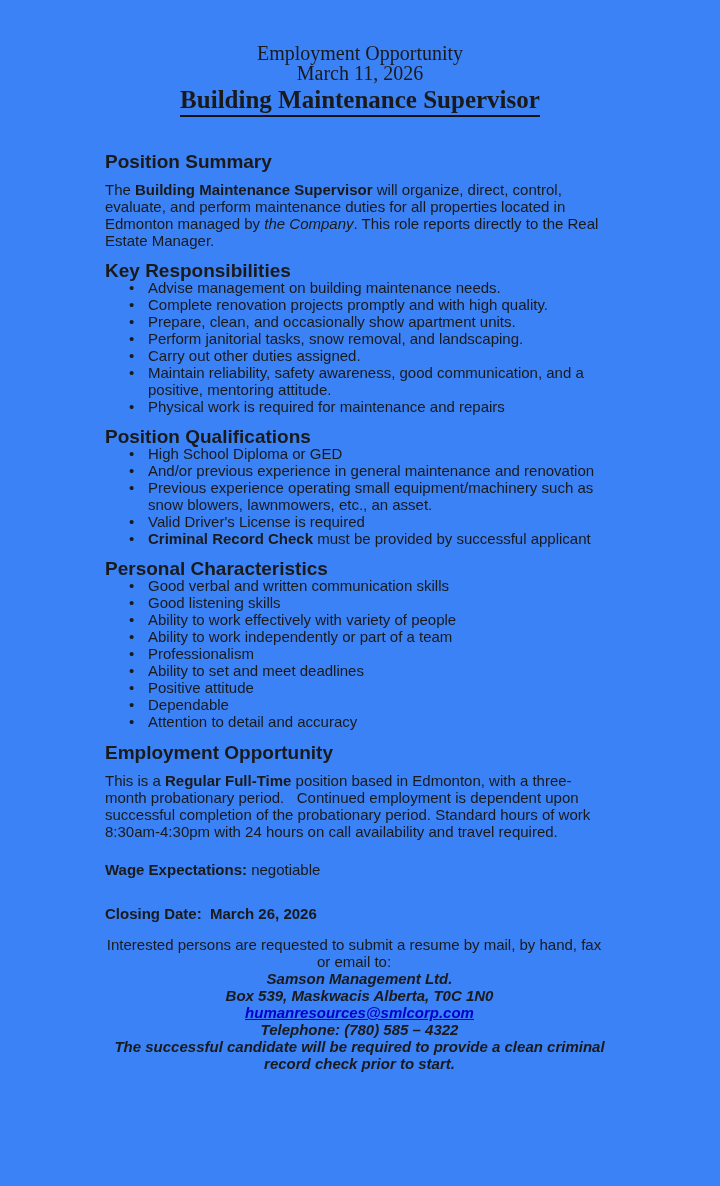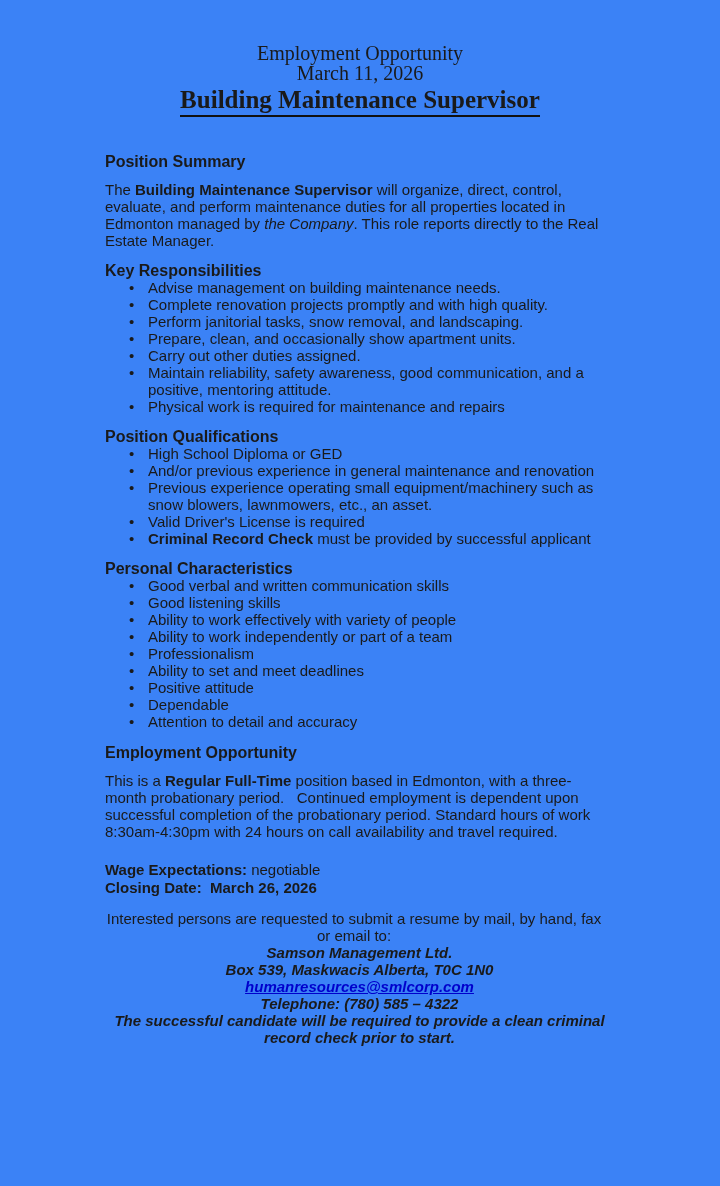--- a/index.html
+++ b/index.html
@@ -33,33 +33,33 @@
     border-bottom: 2px solid #111111;
     padding-bottom: 1px;
   }
   
   .content {
     padding: 0 106px 0 105px;
     font-size: 15px; line-height: 17px;
   }
   h2 {
     margin: 13px 0 0 0;
-    font-size: 16px; line-height: 17px; font-weight: bold;
+    font-size: 19px; line-height: 17px; font-weight: bold;
   }
   h2.first { margin-top: 36px; }
   h2.emp { margin-top: 14px; }
   p { margin: 11px 11px 0 0; }
   ul { margin: 0; padding: 0; list-style: none; }
   li { position: relative; padding-left: 43px; }
   li::before {
     content: "\2022";
     position: absolute; left: 24px; top: 0;
   }
   .inline-line { margin-top: 21px; }
-  .inline-line.closing { margin-top: 1px; font-weight: bold; }
+  .inline-line.closing { margin-top: 27px; font-weight: bold; }
   .inline-line .lbl { font-weight: bold; }
   
   .apply-intro { margin-top: 14px; text-align: center; }
   .apply-block { text-align: center; font-weight: bold; }
   .apply-block div { margin: 0; font-style: italic; }
   a.email {
     color: #0000cc;
     font-weight: bold;
     text-decoration: underline;
     cursor: pointer;
@@ -81,22 +81,22 @@
     <section>
       <h2 class="first">Position Summary</h2>
       <p><span>The </span><span style="font-weight: bold;">Building Maintenance Supervisor</span><span> will organize, direct, control, evaluate, and perform maintenance duties for all properties located in Edmonton managed by </span><span style="font-style: italic;">the Company</span><span>. This role reports directly to the Real Estate Manager.</span></p>
     </section>
 
     <section>
       <h2>Key Responsibilities</h2>
       <ul>
           <li><span>Advise management on building maintenance needs.</span></li>
           <li><span>Complete renovation projects promptly and with high quality.</span></li>
+          <li><span>Prepare, clean, and occasionally show apartment units.</span></li>
           <li><span>Perform janitorial tasks, snow removal, and landscaping.</span></li>
-          <li><span>Prepare, clean, and occasionally show apartment units.</span></li>
           <li><span>Carry out other duties assigned.</span></li>
           <li><span>Maintain reliability, safety awareness, good communication, and a positive, mentoring attitude.</span></li>
           <li><span>Physical work is required for maintenance and repairs</span></li>
         </ul>
     </section>
 
     <section>
       <h2>Position Qualifications</h2>
       <ul>
           <li><span>High School Diploma or GED</span></li>

